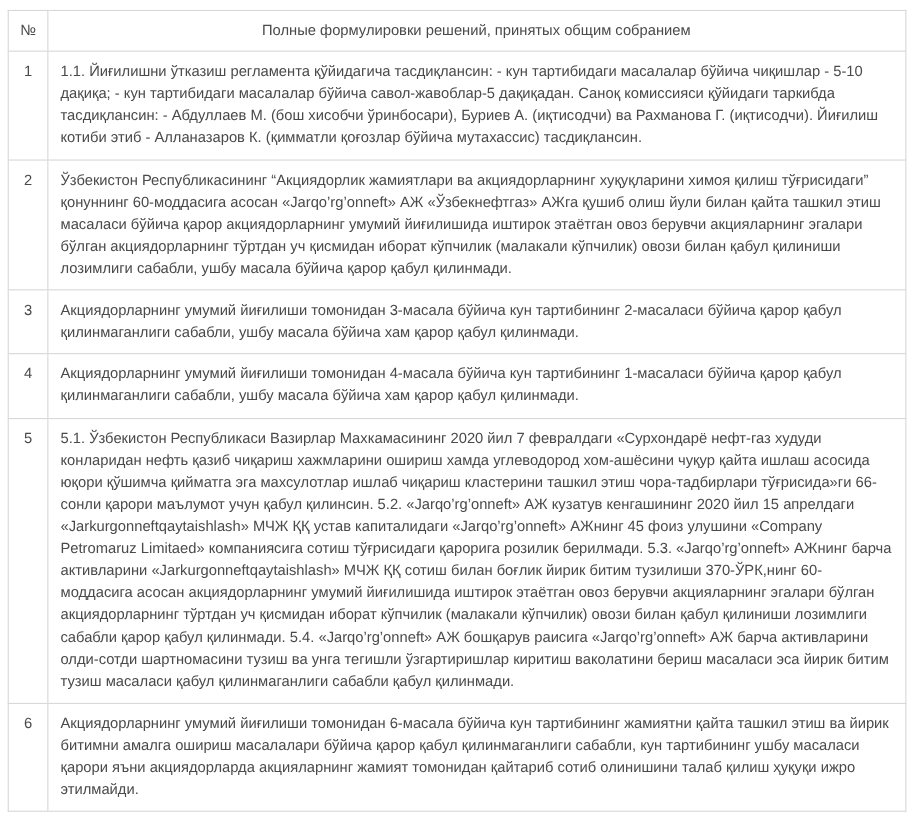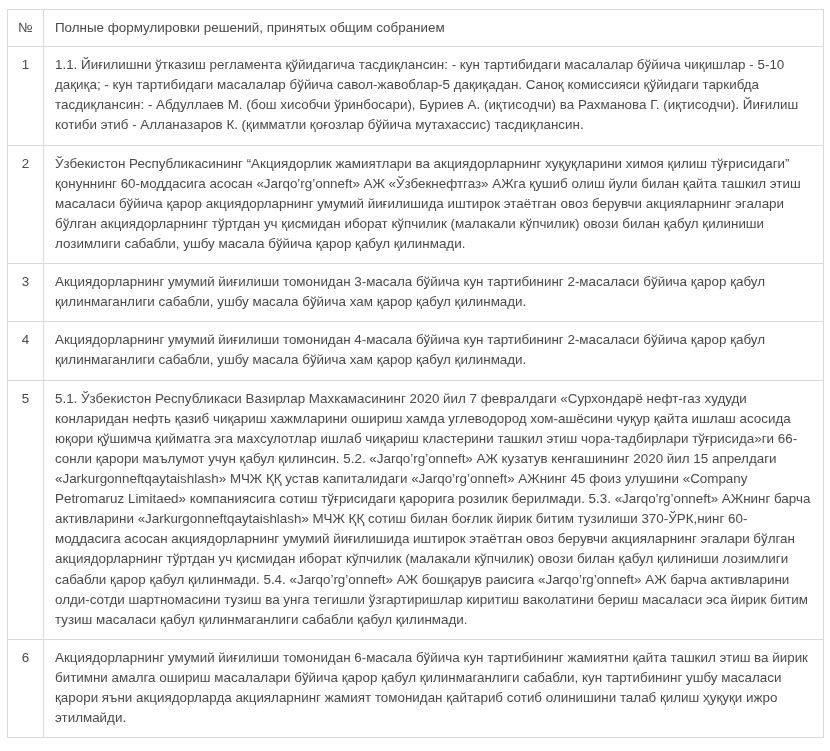--- a/index.html
+++ b/index.html
@@ -37,20 +37,21 @@
   }
   table.decisions .num-col {
     width: 36px;
     text-align: center;
     padding-left: 6px;
     padding-right: 6px;
   }
   table.decisions thead th {
     padding-top: 8px;
     padding-bottom: 8px;
+    text-align: center;
   }
 </style>
 </head>
 <body>
 
 <div class="page">
   <div class="table-wrap">
     <table class="decisions">
       <thead>
         <tr>
@@ -66,21 +67,21 @@
         <tr>
           <td class="num-col">2</td>
           <td>Ўзбекистон Республикасининг “Акциядорлик жамиятлари ва акциядорларнинг хуқуқларини химоя қилиш тўғрисидаги” қонуннинг 60-моддасига асосан «Jarqo’rg’onneft» АЖ «Ўзбекнефтгаз» АЖга қушиб олиш йули билан қайта ташкил этиш масаласи бўйича қарор акциядорларнинг умумий йиғилишида иштирок этаётган овоз берувчи акцияларнинг эгалари бўлган акциядорларнинг тўртдан уч қисмидан иборат кўпчилик (малакали кўпчилик) овози билан қабул қилиниши лозимлиги сабабли, ушбу масала бўйича қарор қабул қилинмади.</td>
         </tr>
         <tr>
           <td class="num-col">3</td>
           <td>Акциядорларнинг умумий йиғилиши томонидан 3-масала бўйича кун тартибининг 2-масаласи бўйича қарор қабул қилинмаганлиги сабабли, ушбу масала бўйича хам қарор қабул қилинмади.</td>
         </tr>
         <tr>
           <td class="num-col">4</td>
-          <td>Акциядорларнинг умумий йиғилиши томонидан 4-масала бўйича кун тартибининг 2-масаласи бўйича қарор қабул қилинмаганлиги сабабли, ушбу масала бўйича хам қарор қабул қилинмади.</td>
+          <td>Акциядорларнинг умумий йиғилиши томонидан 4-масала бўйича кун тартибининг 1-масаласи бўйича қарор қабул қилинмаганлиги сабабли, ушбу масала бўйича хам қарор қабул қилинмади.</td>
         </tr>
         <tr>
           <td class="num-col">5</td>
           <td>5.1. Ўзбекистон Республикаси Вазирлар Махкамасининг 2020 йил 7 февралдаги «Сурхондарё нефт-газ худуди конларидан нефть қазиб чиқариш хажмларини ошириш хамда углеводород хом-ашёсини чуқур қайта ишлаш асосида юқори қўшимча қийматга эга махсулотлар ишлаб чиқариш кластерини ташкил этиш чора-тадбирлари тўғрисида»ги 66-сонли қарори маълумот учун қабул қилинсин. 5.2. «Jarqo’rg’onneft» АЖ кузатув кенгашининг 2020 йил 15 апрелдаги «Jarkurgonneftqaytaishlash» МЧЖ ҚҚ устав капиталидаги «Jarqo’rg’onneft» АЖнинг 45 фоиз улушини «Company Petromaruz Limitaed» компаниясига сотиш тўғрисидаги қарорига розилик берилмади. 5.3. «Jarqo’rg’onneft» АЖнинг барча активларини «Jarkurgonneftqaytaishlash» МЧЖ ҚҚ сотиш билан боғлик йирик битим тузилиши 370-ЎРК,нинг 60-моддасига асосан акциядорларнинг умумий йиғилишида иштирок этаётган овоз берувчи акцияларнинг эгалари бўлган акциядорларнинг тўртдан уч қисмидан иборат кўпчилик (малакали кўпчилик) овози билан қабул қилиниши лозимлиги сабабли қарор қабул қилинмади. 5.4. «Jarqo’rg’onneft» АЖ бошқарув раисига «Jarqo’rg’onneft» АЖ барча активларини олди-сотди шартномасини тузиш ва унга тегишли ўзгартиришлар киритиш ваколатини бериш масаласи эса йирик битим тузиш масаласи қабул қилинмаганлиги сабабли қабул қилинмади.</td>
         </tr>
         <tr>
           <td class="num-col">6</td>
           <td>Акциядорларнинг умумий йиғилиши томонидан 6-масала бўйича кун тартибининг жамиятни қайта ташкил этиш ва йирик битимни амалга ошириш масалалари бўйича қарор қабул қилинмаганлиги сабабли, кун тартибининг ушбу масаласи қарори яъни акциядорларда акцияларнинг жамият томонидан қайтариб сотиб олинишини талаб қилиш ҳуқуқи ижро этилмайди.</td>
         </tr>
       </tbody>

